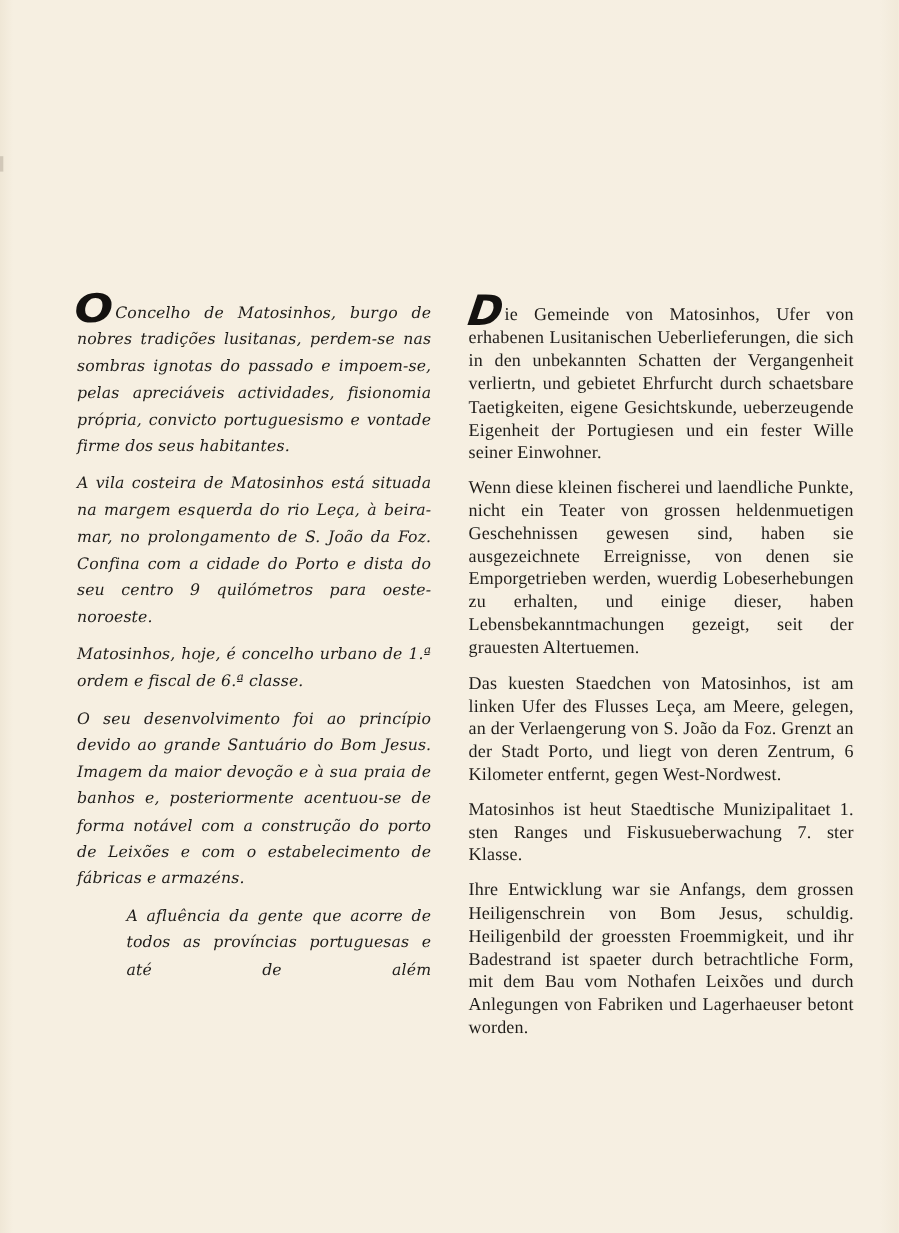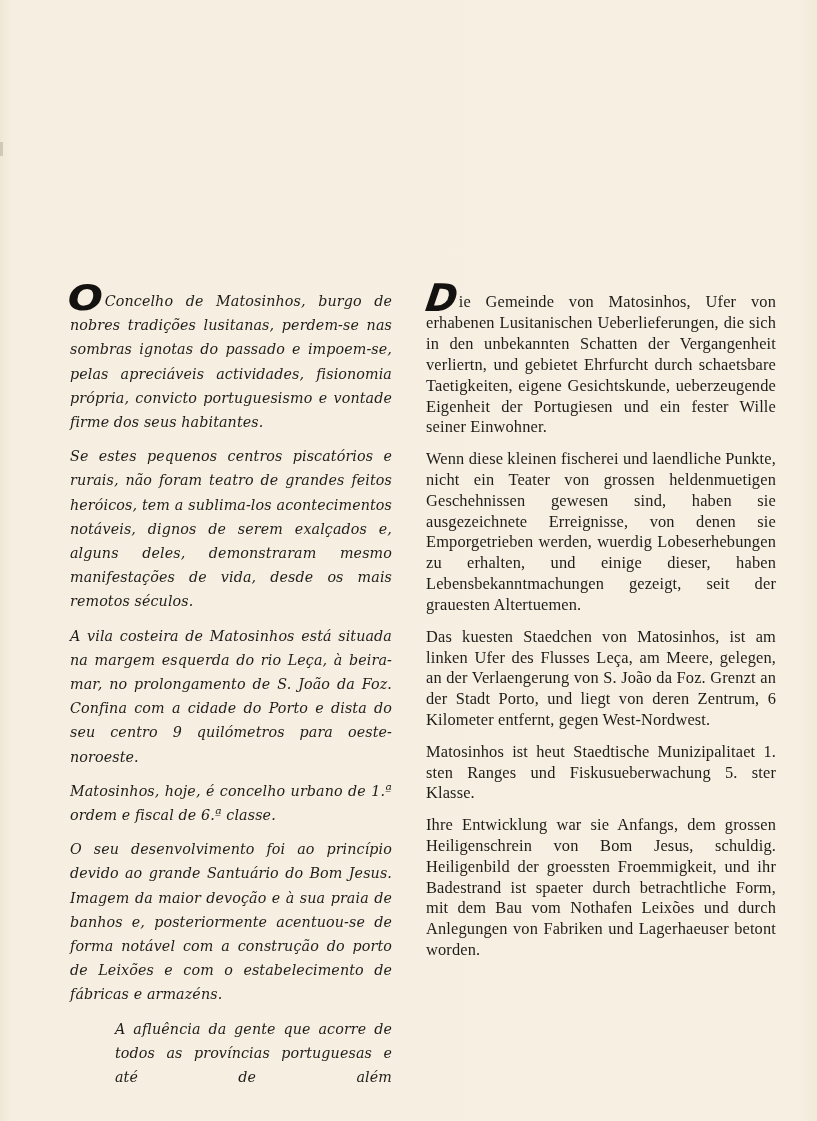--- a/index.html
+++ b/index.html
@@ -22,21 +22,21 @@
     }
     .edge-mark {
       position: absolute;
       left: 0; top: 142px;
       width: 3px; height: 14px;
       background: #bdb3a3;
       opacity: 0.6;
     }
     .col {
       position: absolute;
-      top: 284px;
+      top: 268px;
     }
     .col-left {
       left: 70px;
       width: 322px;
       font-family: "DejaVu Serif", serif;
       font-style: italic;
       font-size: 14.3px;
       line-height: 24.2px;
       letter-spacing: 0.1px;
     }
@@ -77,27 +77,26 @@
     }
   </style>
 </head>
 <body>
 
 <div class="page">
   <div class="edge-mark"></div>
 
   <div class="col col-left">
     <p class="para"><span class="dropcap dropcap-o">O</span><span>Concelho de Matosinhos, burgo de nobres tradições lusitanas, perdem-se nas sombras ignotas do passado e impoem-se, pelas apreciáveis actividades, fisionomia própria, convicto portuguesismo e vontade firme dos seus habitantes.</span></p>
-    <p class="para">Se estes pequenos centros piscatórios e rurais, não foram teatro de grandes feitos heróicos, tem a sublima-los acontecimentos notáveis, dignos de serem exalçados e, alguns deles, demonstraram mesmo manifestações de vida, desde os mais remotos séculos.</p>
     <p class="para">A vila costeira de Matosinhos está situada na margem esquerda do rio Leça, à beira-mar, no prolongamento de S. João da Foz. Confina com a cidade do Porto e dista do seu centro 9 quilómetros para oeste-noroeste.</p>
     <p class="para">Matosinhos, hoje, é concelho urbano de 1.ª ordem e fiscal de 6.ª classe.</p>
     <p class="para">O seu desenvolvimento foi ao princípio devido ao grande Santuário do Bom Jesus. Imagem da maior devoção e à sua praia de banhos e, posteriormente acentuou-se de forma notável com a construção do porto de Leixões e com o estabelecimento de fábricas e armazéns.</p>
     <p class="para" style="text-align-last: justify; margin-left: 45px;">A afluência da gente que acorre de todos as províncias portuguesas e até de além</p>
   </div>
 
   <div class="col col-right">
     <p class="para"><span class="dropcap dropcap-d">D</span><span>ie Gemeinde von Matosinhos, Ufer von erhabenen Lusitanischen Ueberlieferungen, die sich in den unbekannten Schatten der Vergangenheit verliertn, und gebietet Ehrfurcht durch schaetsbare Taetigkeiten, eigene Gesichtskunde, ueberzeugende Eigenheit der Portugiesen und ein fester Wille seiner Einwohner.</span></p>
     <p class="para">Wenn diese kleinen fischerei und laendliche Punkte, nicht ein Teater von grossen heldenmuetigen Geschehnissen gewesen sind, haben sie ausgezeichnete Erreignisse, von denen sie Emporgetrieben werden, wuerdig Lobeserhebungen zu erhalten, und einige dieser, haben Lebensbekanntmachungen gezeigt, seit der grauesten Altertuemen.</p>
     <p class="para">Das kuesten Staedchen von Matosinhos, ist am linken Ufer des Flusses Leça, am Meere, gelegen, an der Verlaengerung von S. João da Foz. Grenzt an der Stadt Porto, und liegt von deren Zentrum, 6 Kilometer entfernt, gegen West-Nordwest.</p>
-    <p class="para">Matosinhos ist heut Staedtische Munizipalitaet 1. sten Ranges und Fiskusueberwachung 5. ster Klasse.</p>
+    <p class="para">Matosinhos ist heut Staedtische Munizipalitaet 1. sten Ranges und Fiskusueberwachung 7. ster Klasse.</p>
     <p class="para">Ihre Entwicklung war sie Anfangs, dem grossen Heiligenschrein von Bom Jesus, schuldig. Heiligenbild der groessten Froemmigkeit, und ihr Badestrand ist spaeter durch betrachtliche Form, mit dem Bau vom Nothafen Leixões und durch Anlegungen von Fabriken und Lagerhaeuser betont worden.</p>
   </div>
 </div>
 
 </body></html>

